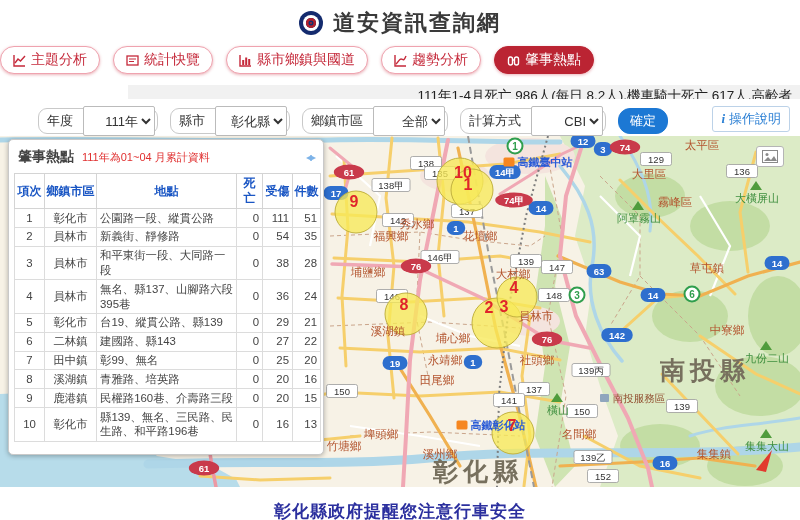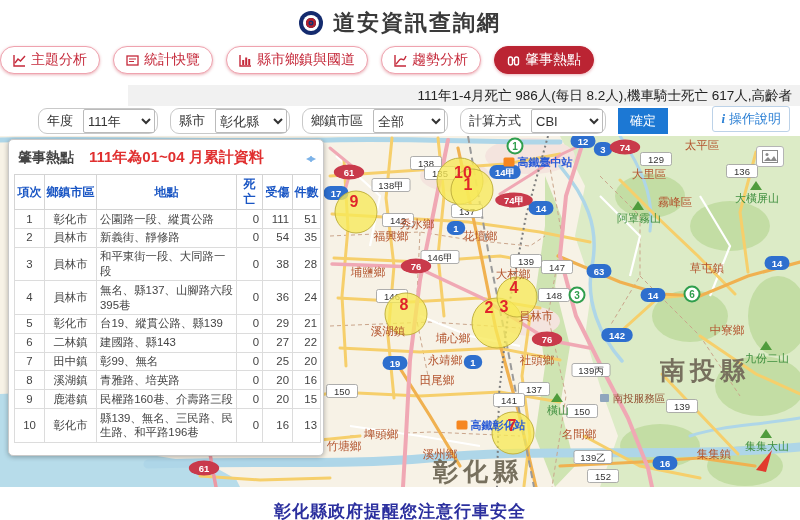--- a/index.html
+++ b/index.html
@@ -12,43 +12,43 @@
   .logo:after{content:"";position:absolute;left:7px;top:7px;width:10px;height:10px;border-radius:50%;background:#b3212e;box-shadow:inset 0 0 0 2.5px #b3212e,inset 0 0 0 4px #14306e;}
   .title{font-size:22px;font-weight:bold;color:#3a3a3a;letter-spacing:2px;}
   
   .nav{position:absolute;top:46px;left:0;right:0;display:flex;justify-content:flex-start;gap:13px;}
   .navbtn{display:flex;align-items:center;gap:5px;padding:4px 12px;background:#fff;border:1px solid #efa3af;
           border-radius:16px;color:#c5293a;font-size:14px;font-family:inherit;cursor:pointer;
           box-shadow:0 1px 3px rgba(197,41,58,.35);}
   .navbtn svg{display:block;}
   .navbtn.active{background:#bb2433;color:#fff;border-color:#bb2433;}
   
-  .ticker{position:absolute;top:85px;left:128px;right:0;height:21px;background:#f1f1f1;
+  .ticker{position:absolute;top:85px;left:128px;right:0;height:14px;background:#f1f1f1;
           font-size:13.5px;color:#222;line-height:21px;text-align:right;padding-right:8px;box-sizing:border-box;white-space:nowrap;overflow:hidden;}
   
   .filters{position:absolute;top:106px;left:0;right:0;height:30px;display:flex;align-items:center;gap:12px;padding-left:38px;}
   .fgroup{display:flex;align-items:center;border:1px solid #c9c9c9;border-radius:9px;height:24px;background:#fff;}
   .fgroup .flabel{font-size:13px;color:#333;padding:0 8px;white-space:nowrap;}
-  .fgroup select{font-size:13px;color:#333;height:24px;border:1px solid #bbb;border-radius:2px;margin:0 2px;
-                 min-width:72px;background:#fff;font-family:inherit;}
-  .okbtn{background:#1c78d4;color:#fff;border:1px solid #1c78d4;border-radius:0;font-size:13px;
+  .fgroup select{font-size:13px;color:#333;height:30px;border:1px solid #bbb;border-radius:2px;margin:0 2px;
+                 min-width:72px;background:#fff;font-family:inherit;text-align:right;}
+  .okbtn{background:#1c78d4;color:#fff;border:1px solid #1c78d4;border-radius:12px;font-size:13px;
          padding:3px 11px;cursor:pointer;font-family:inherit;}
   .helpbtn{position:absolute;right:10px;top:106px;display:flex;align-items:center;gap:4px;background:#fff;
            border:1px solid #bcd2e8;border-radius:3px;color:#2a7fd4;font-size:13px;padding:3px 8px;cursor:pointer;font-family:inherit;}
   .helpbtn .iico{font-weight:bold;font-style:italic;font-family:"Liberation Serif",serif;}
   
   .map-wrap{position:absolute;top:136px;left:0;width:800px;height:351px;}
   .layerbtn{position:absolute;left:756px;top:10px;width:28px;height:21px;background:#fff;border:1px solid #b5b5b5;
             border-radius:3px;display:flex;align-items:center;justify-content:center;cursor:pointer;padding:0;}
   
   .panel{position:absolute;top:139px;left:8px;width:316px;background:#fff;border:1px solid #c9c9c9;border-radius:5px;
          box-shadow:0 1px 5px rgba(0,0,0,.3);padding:6px 5px 12px 5px;box-sizing:border-box;}
   .panel-head{display:flex;align-items:center;padding:2px 4px 7px 4px;}
   .panel-title{font-size:14px;font-weight:bold;color:#444;}
-  .panel-note{font-size:15px;color:#e03030;margin-left:15px;font-weight:bold;}
+  .panel-note{font-size:11px;color:#e03030;margin-left:8px;}
   .panel-collapse{margin-left:auto;color:#7db3e8;font-size:12px;cursor:pointer;letter-spacing:-2px;}
   table.hot{border-collapse:collapse;width:100%;table-layout:fixed;}
   table.hot th{color:#1a56c4;font-size:12px;font-weight:bold;border:1px solid #d4d4d4;padding:2px 1px;line-height:1.25;word-break:break-all;background:#fff;}
   table.hot td{font-size:11.4px;color:#444;border:1px solid #dcdcdc;padding:1.5px 3px;line-height:1.3;word-break:break-all;background:#fff;}
   table.hot td.c0,table.hot td.c1{text-align:center;}
   table.hot td.c3,table.hot td.c4,table.hot td.c5{text-align:right;}
   
   .footer{position:absolute;top:487px;left:0;right:0;height:48px;display:flex;align-items:center;justify-content:center;}
   .footer-text{font-size:17px;font-weight:bold;color:#2b2f9e;letter-spacing:1px;}
 </style>

